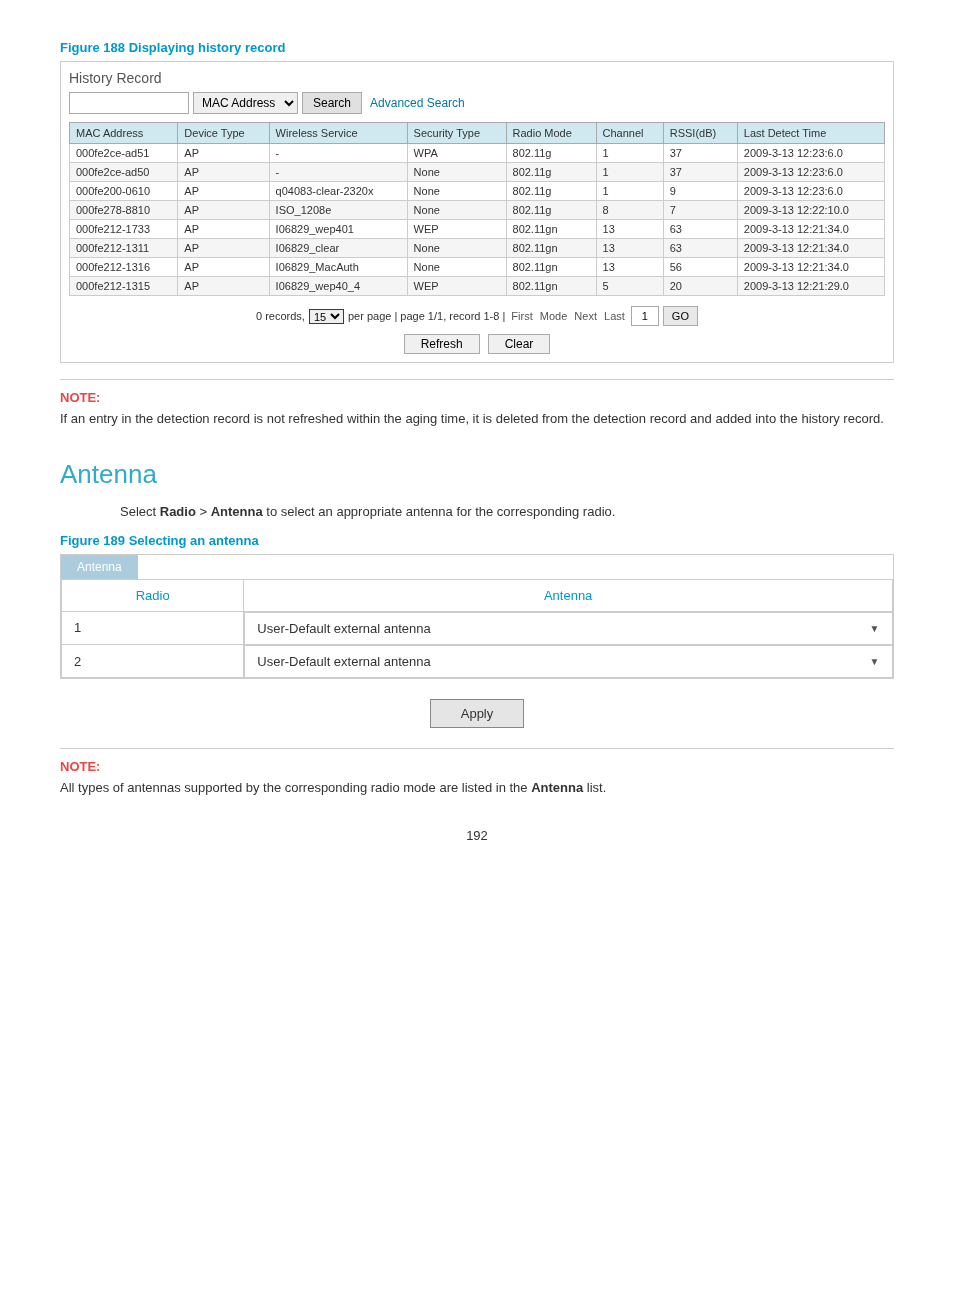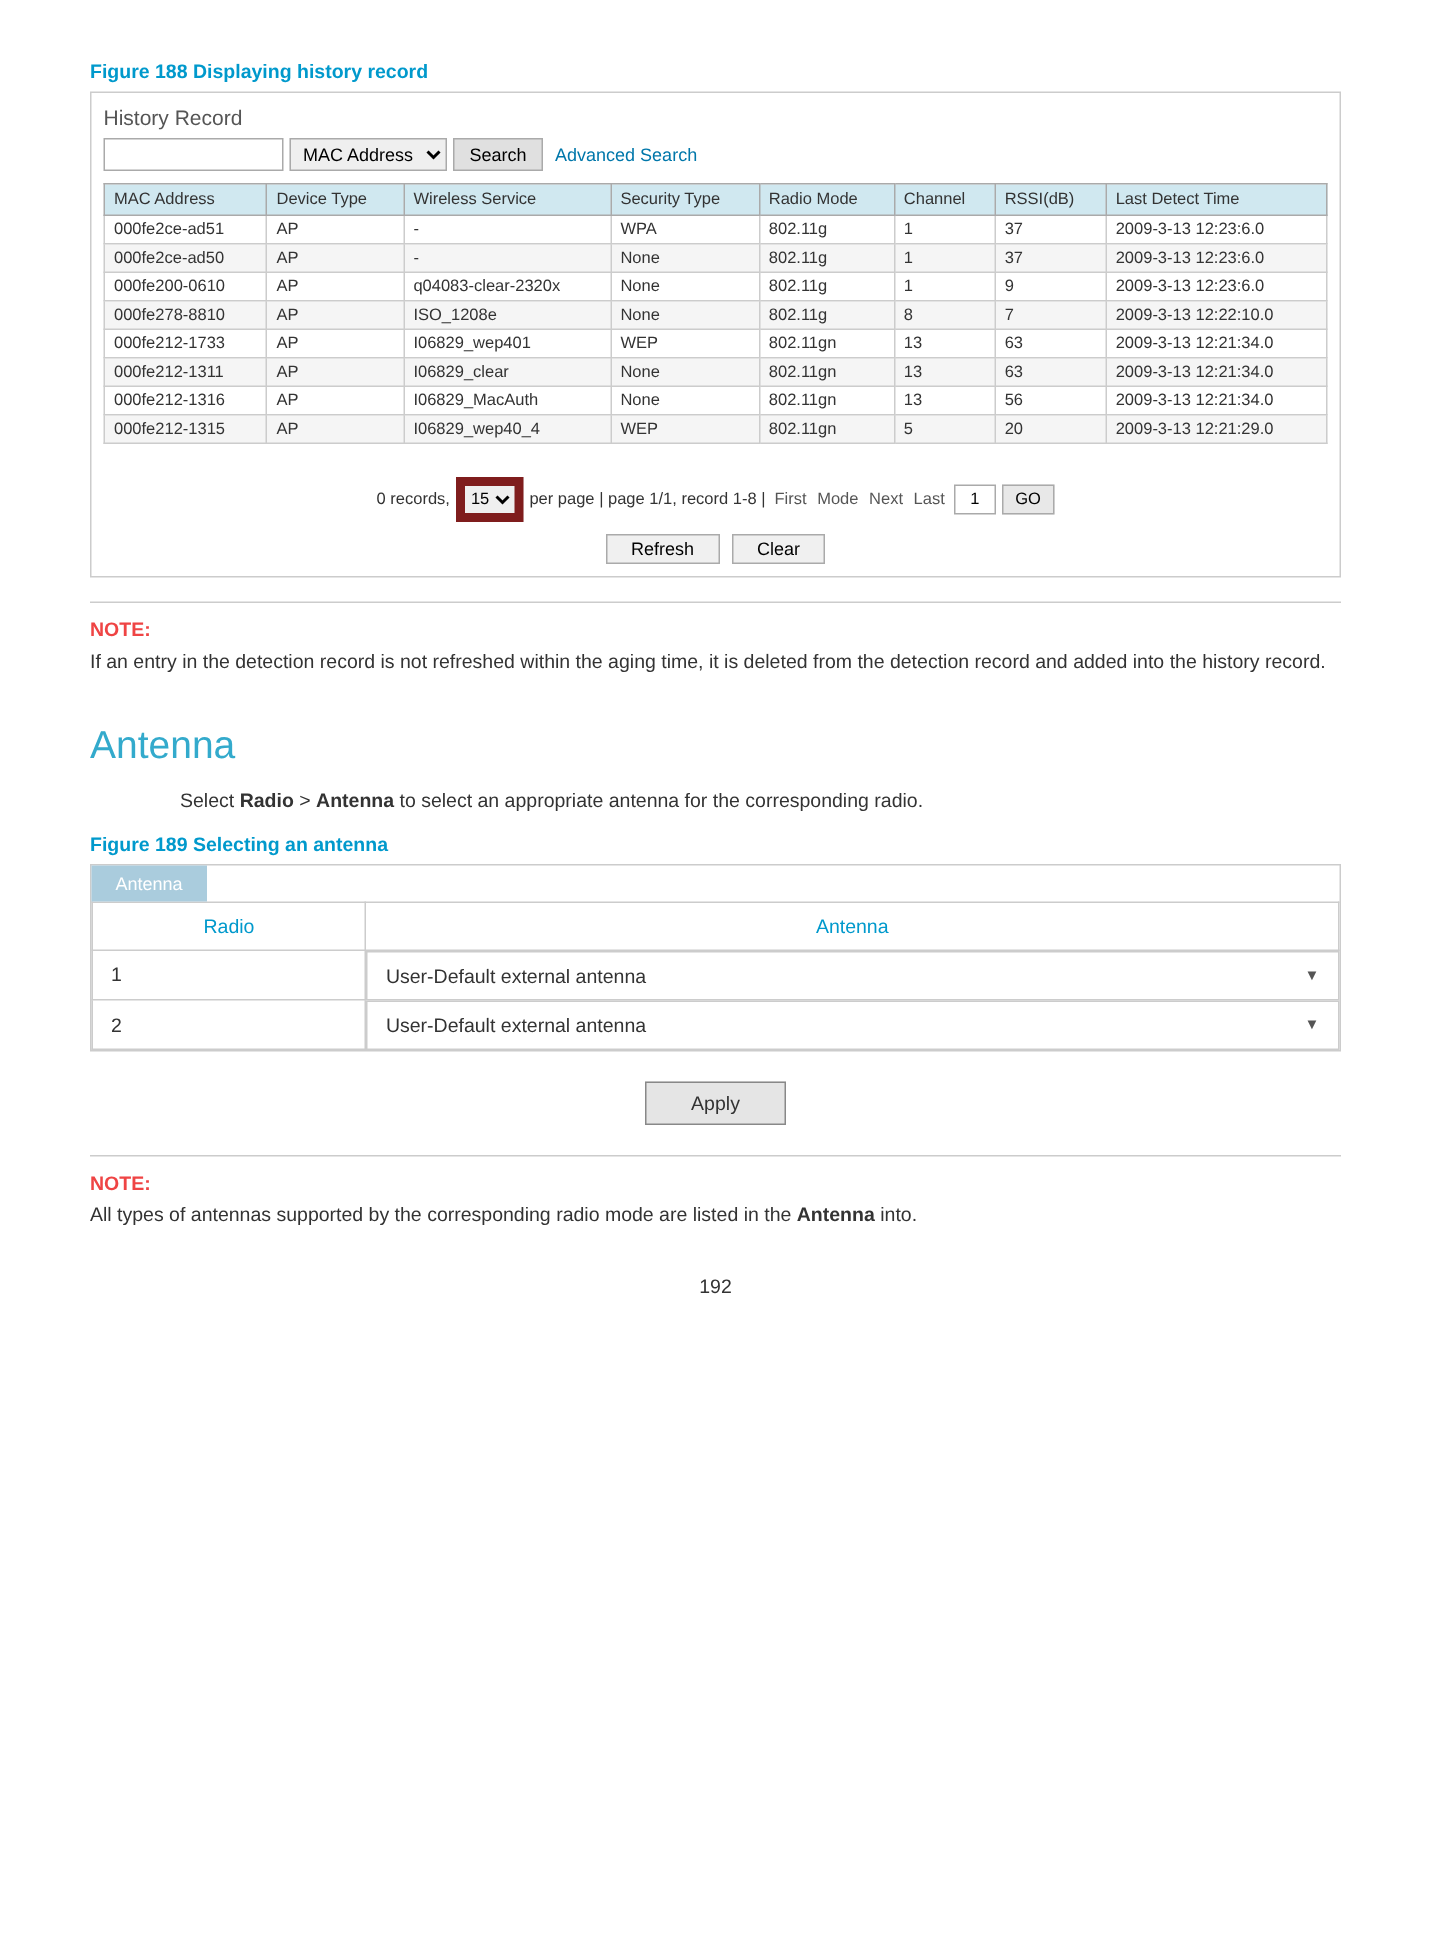--- a/index.html
+++ b/index.html
@@ -92,29 +92,29 @@
     }
 
     table.data-table tr:nth-child(even) td {
       background: #f5f5f5;
     }
 
     .pagination-row {
       display: flex;
       align-items: center;
       justify-content: center;
-      margin-top: 22px;
+      margin-top: 10px;
       font-size: 11px;
       gap: 4px;
     }
 
     .pagination-row select {
-      border: 6px solid #7f1d1d;
-      font-size: 11px;
-      height: 30px;
+      border: 1px solid #7f1d1d;
+      font-size: 11px;
+      height: 15px;
     }
 
     .pagination-row input[type="text"] {
       width: 28px;
       border: 1px solid #aaa;
       font-size: 11px;
       height: 20px;
       text-align: center;
     }
 
@@ -426,17 +426,17 @@
   </div>
 
   <div class="apply-row">
     <button class="apply-btn">Apply</button>
   </div>
 </div>
 
 <div class="note-section">
   <div class="note-label">NOTE:</div>
   <div class="note-text">
-    <span>All types of antennas supported by the corresponding radio mode are listed in the </span><strong>Antenna</strong><span> into.</span>
+    <span>All types of antennas supported by the corresponding radio mode are listed in the </span><strong>Antenna</strong><span> list.</span>
   </div>
 </div>
 
 <div class="page-number">192</div>
 
 </body></html>

